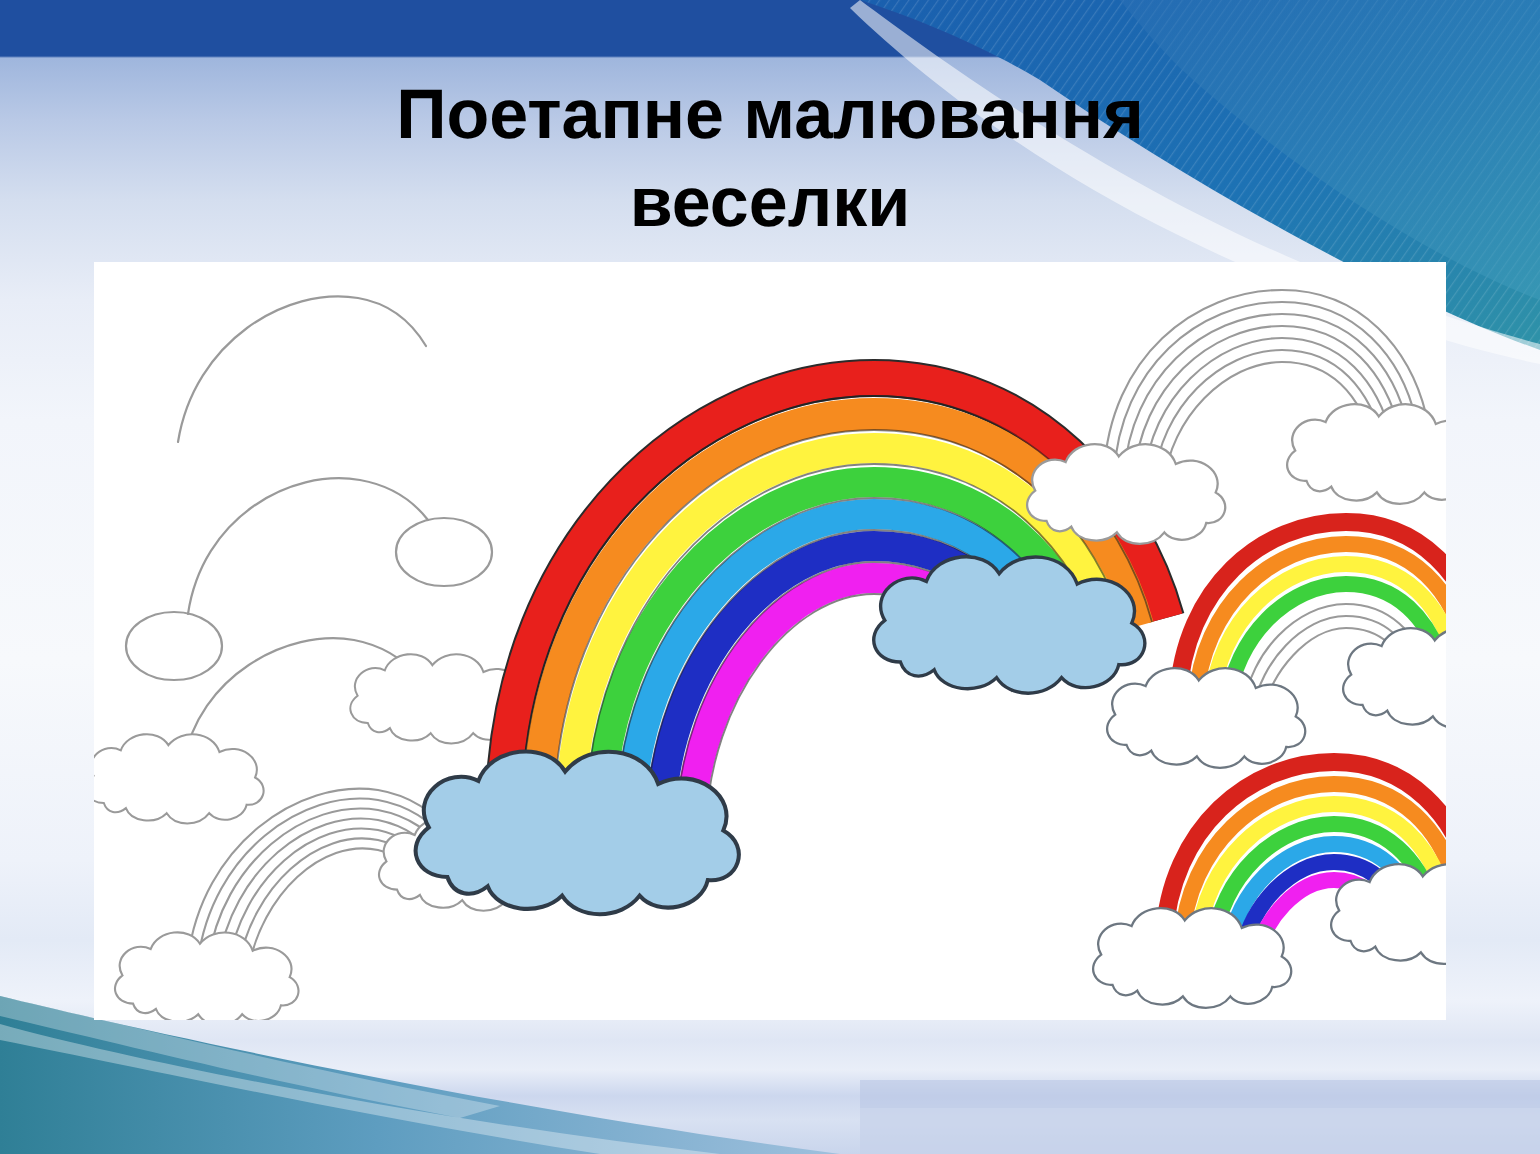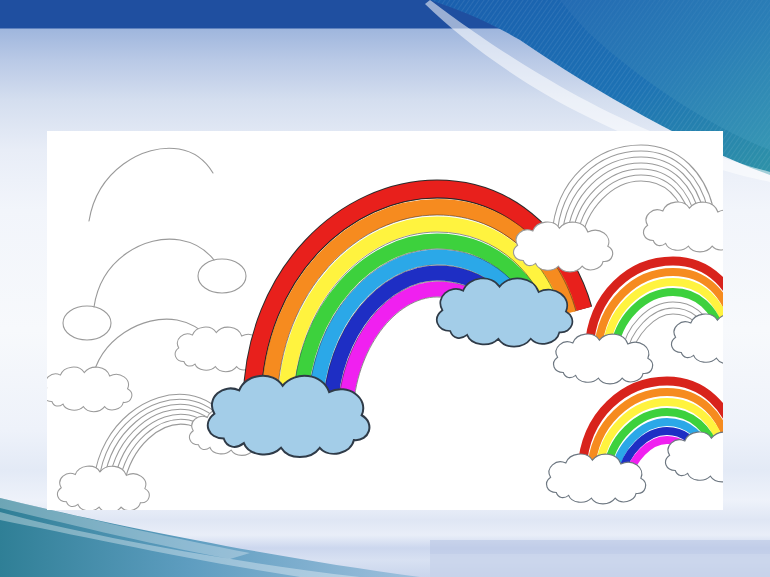--- a/index.html
+++ b/index.html
@@ -69,20 +69,24 @@
     <path d="M 430 0 C 470 30 560 95 660 135 C 700 151 740 164 770 172 L 770 182 C 720 172 650 148 590 118 C 520 84 462 40 425 4 Z" fill="#ffffff" opacity="0.55"></path>
 
     <path d="M 0 498 C 90 520 260 556 420 577 L 0 577 Z" fill="url(#gBotLeft)"></path>
     <path d="M 0 512 C 80 534 230 562 360 577 L 300 577 C 190 560 80 536 0 520 Z" fill="#ffffff" opacity="0.35"></path>
     <path d="M 0 498 C 60 512 150 534 250 553 L 230 559 C 140 542 60 522 0 508 Z" fill="#ffffff" opacity="0.30"></path>
 
     <rect x="430" y="540" width="340" height="14" fill="#b9c6e4" opacity="0.6"></rect>
     <rect x="430" y="554" width="340" height="23" fill="#c6d2ea" opacity="0.7"></rect>
   </svg>
 
+  <div class="title">
+    <div>Поетапне малювання</div>
+    <div>веселки</div>
+  </div>
 
   <div class="panel">
     <svg class="art" viewBox="0 0 676 379">
       <defs>
 
         <g id="cloudShape">
           <path d="M -46 10
                    C -56 10 -60 0 -52 -6
                    C -58 -16 -46 -26 -36 -21
                    C -32 -32 -14 -34 -8 -24

